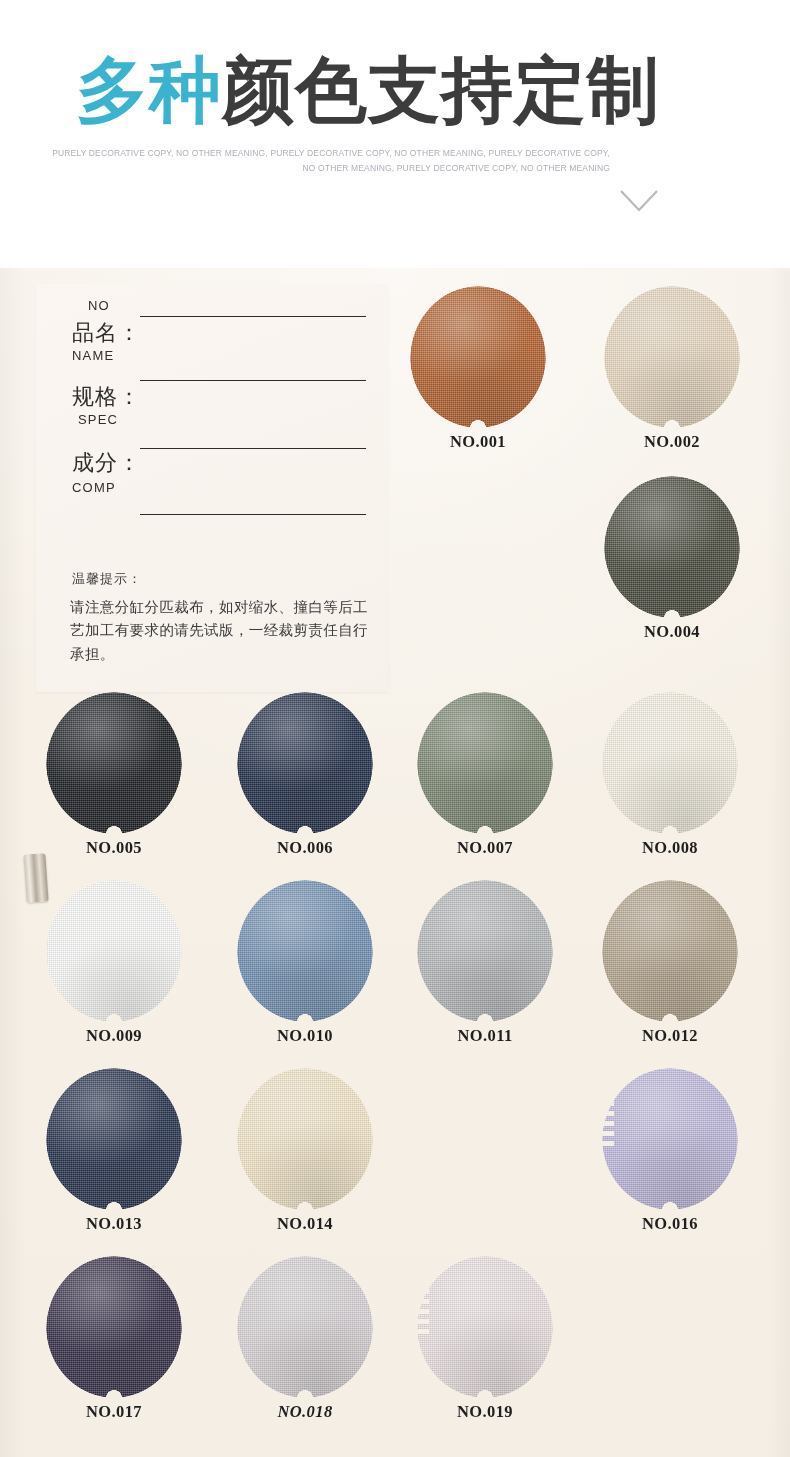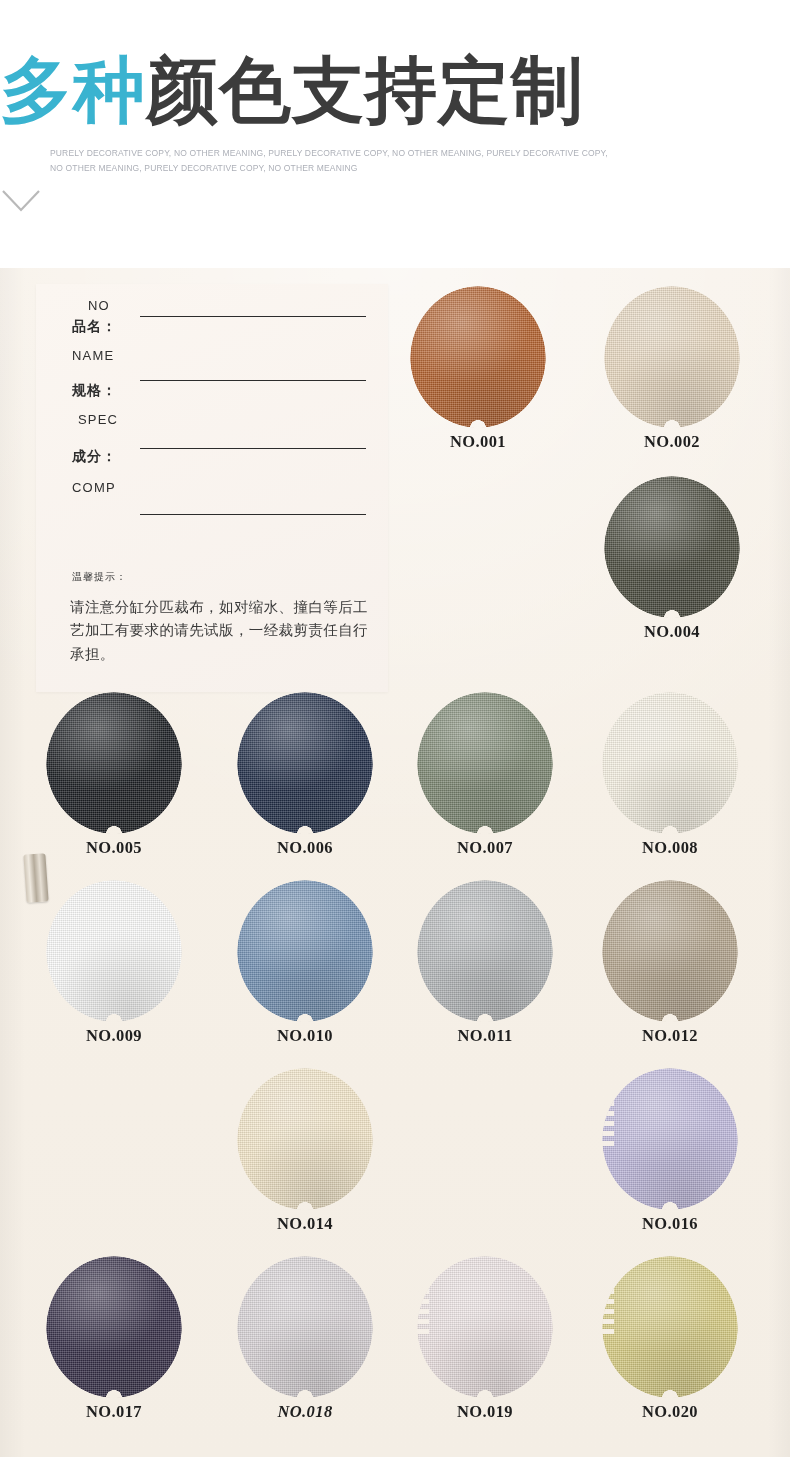--- a/index.html
+++ b/index.html
@@ -17,21 +17,21 @@
     overflow: hidden;
     background: #ffffff;
   }
 
   
   .header {
     position: relative;
     width: 660px;
     height: 268px;
     background: #ffffff;
-    text-align: left;
+    text-align: right;
   }
   .hero-title {
     margin: 0;
     padding-top: 54px;
     font-size: 72px;
     line-height: 1;
     font-weight: bold;
     letter-spacing: 1px;
     font-family: "DejaVu Sans", "Liberation Sans", sans-serif;
     white-space: nowrap;
@@ -90,22 +90,22 @@
     position: absolute;
     left: 36px;
     top: 16px;
     width: 352px;
     height: 408px;
     background: linear-gradient(160deg, #fbf6f1 0%, #f7f1ec 100%);
     box-shadow: 0 1px 3px rgba(0,0,0,0.045);
   }
   .lc-cn {
     position: absolute;
-    font-size: 14px;
-    font-weight: bold;
+    font-size: 22px;
+    font-weight: normal;
     color: #2e2e2e;
     font-family: "DejaVu Sans", "Liberation Sans", sans-serif;
     letter-spacing: 1px;
     white-space: nowrap;
   }
   .lc-en {
     position: absolute;
     font-size: 13px;
     color: #2f2f2f;
     letter-spacing: 1.2px;
@@ -115,21 +115,21 @@
   .lc-line {
     position: absolute;
     height: 1px;
     background: #2c2c2c;
   }
 
   .tips-title {
     position: absolute;
     left: 36px;
     top: 286px;
-    font-size: 10px;
+    font-size: 13px;
     color: #3a3a3a;
     letter-spacing: 1px;
     font-family: "DejaVu Sans", "Liberation Sans", sans-serif;
     white-space: nowrap;
   }
   .tips-body {
     position: absolute;
     left: 34px;
     top: 312px;
     width: 300px;
@@ -335,20 +335,26 @@
             <div class="sw-notch"></div>
           </div>
           <div class="sw-label">NO.011</div>
         </div>
         <div class="sw" style="left: 602px; top: 612px;">
           <div class="sw-chip" style="background: rgb(181, 166, 143);">
             <div class="sw-notch"></div>
           </div>
           <div class="sw-label">NO.012</div>
         </div>
+        <div class="sw" style="left: 46px; top: 800px;">
+          <div class="sw-chip" style="background: rgb(39, 51, 78);">
+            <div class="sw-notch"></div>
+          </div>
+          <div class="sw-label">NO.013</div>
+        </div>
         <div class="sw" style="left: 237px; top: 800px;">
           <div class="sw-chip" style="background: rgb(243, 230, 201);">
             <div class="sw-notch"></div>
           </div>
           <div class="sw-label">NO.014</div>
         </div>
         <div class="sw" style="left: 602px; top: 800px;">
           <div class="sw-chip fray" style="background: rgb(192, 186, 221);">
             <div class="sw-notch"></div>
           </div>
@@ -365,22 +371,16 @@
             <div class="sw-notch"></div>
           </div>
           <div class="sw-label">NO.018</div>
         </div>
         <div class="sw" style="left: 417px; top: 988px;">
           <div class="sw-chip fray" style="background: rgb(236, 226, 226);">
             <div class="sw-notch"></div>
           </div>
           <div class="sw-label">NO.019</div>
         </div>
-        <div class="sw" style="left: 602px; top: 988px;">
-          <div class="sw-chip fray" style="background: rgb(216, 205, 133);">
-            <div class="sw-notch"></div>
-          </div>
-          <div class="sw-label">NO.020</div>
-        </div>
       </div>
 
   </div>
 </div>
 
 </body></html>

